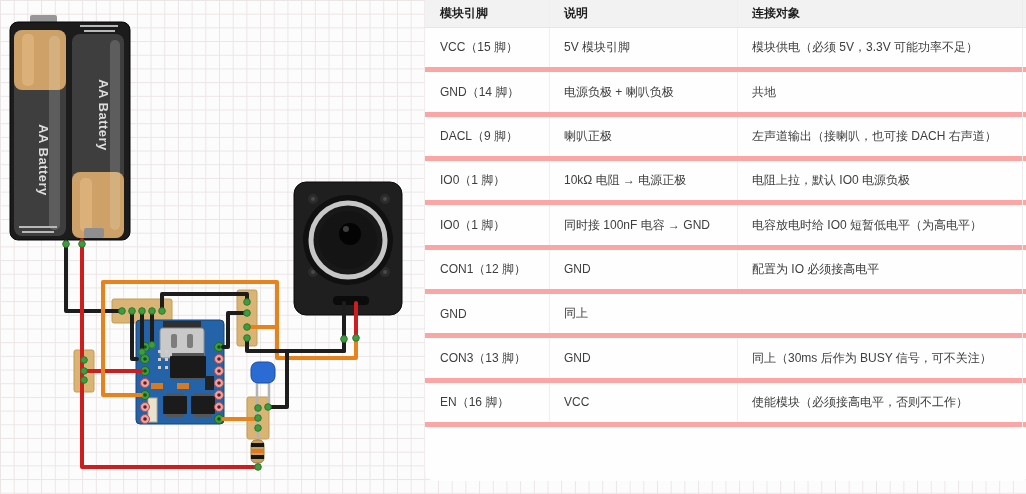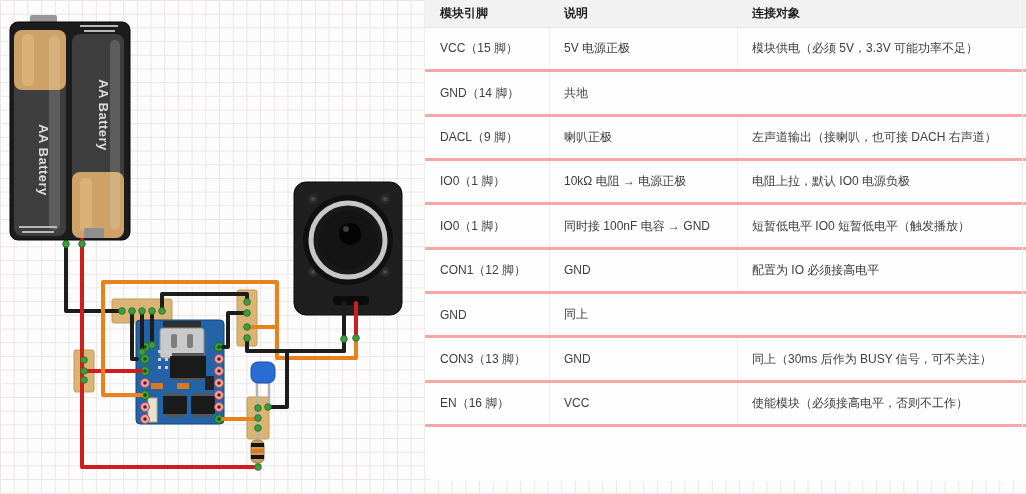--- a/index.html
+++ b/index.html
@@ -15,21 +15,21 @@
   .stage{position:absolute;inset:0;width:1026px;height:494px;}
   .circuit-svg{position:absolute;left:0;top:0;}
 
   
   .table-panel{
     position:absolute;left:425px;top:0;width:601px;height:481px;
     background:#fefefe;border-bottom-left-radius:10px;border-bottom-right-radius:4px;
   }
   .t-row{
     display:grid;grid-template-columns:124px 188px 289px;
-    height:44.35px;border-bottom:3px solid #fca5a5;box-sizing:border-box;
+    height:44.35px;border-bottom:5px solid #fca5a5;box-sizing:border-box;
   }
   .t-head{height:28px;background:#f2f2f2;border-bottom:1px solid #e6e6e6;}
   .t-cell{
     display:flex;align-items:center;box-sizing:border-box;
     font-size:12px;color:#3e3e3e;padding-left:14px;white-space:nowrap;overflow:hidden;
   }
   .t-cell:first-child{padding-left:15px;}
   .t-cell + .t-cell{border-left:1px solid #efefef;}
   .t-head .t-cell{font-weight:bold;color:#1c1c1c;}
   .right-line{position:absolute;left:597px;top:0;width:1px;height:428px;background:#ececec;}
@@ -235,41 +235,42 @@
 
   <div class="table-panel">
     <div class="t-row t-head">
       <div class="t-cell">模块引脚</div>
       <div class="t-cell">说明</div>
       <div class="t-cell">连接对象</div>
     </div>
 
     <div class="t-row">
       <div class="t-cell">VCC（15 脚）</div>
-      <div class="t-cell">5V 电源正极</div>
+      <div class="t-cell">5V 模块引脚</div>
       <div class="t-cell">模块供电（必须 5V，3.3V 可能功率不足）</div>
     </div>
     <div class="t-row">
       <div class="t-cell">GND（14 脚）</div>
+      <div class="t-cell">电源负极 + 喇叭负极</div>
       <div class="t-cell">共地</div>
     </div>
     <div class="t-row">
       <div class="t-cell">DACL（9 脚）</div>
       <div class="t-cell">喇叭正极</div>
       <div class="t-cell">左声道输出（接喇叭，也可接 DACH 右声道）</div>
     </div>
     <div class="t-row">
       <div class="t-cell">IO0（1 脚）</div>
       <div class="t-cell">10kΩ 电阻 → 电源正极</div>
       <div class="t-cell">电阻上拉，默认 IO0 电源负极</div>
     </div>
     <div class="t-row">
       <div class="t-cell">IO0（1 脚）</div>
       <div class="t-cell">同时接 100nF 电容 → GND</div>
-      <div class="t-cell">短暂低电平 IO0 短暂低电平（触发播放）</div>
+      <div class="t-cell">电容放电时给 IO0 短暂低电平（为高电平）</div>
     </div>
     <div class="t-row">
       <div class="t-cell">CON1（12 脚）</div>
       <div class="t-cell">GND</div>
       <div class="t-cell">配置为 IO 必须接高电平</div>
     </div>
     <div class="t-row">
       <div class="t-cell">GND</div>
       <div class="t-cell">同上</div>
     </div>

